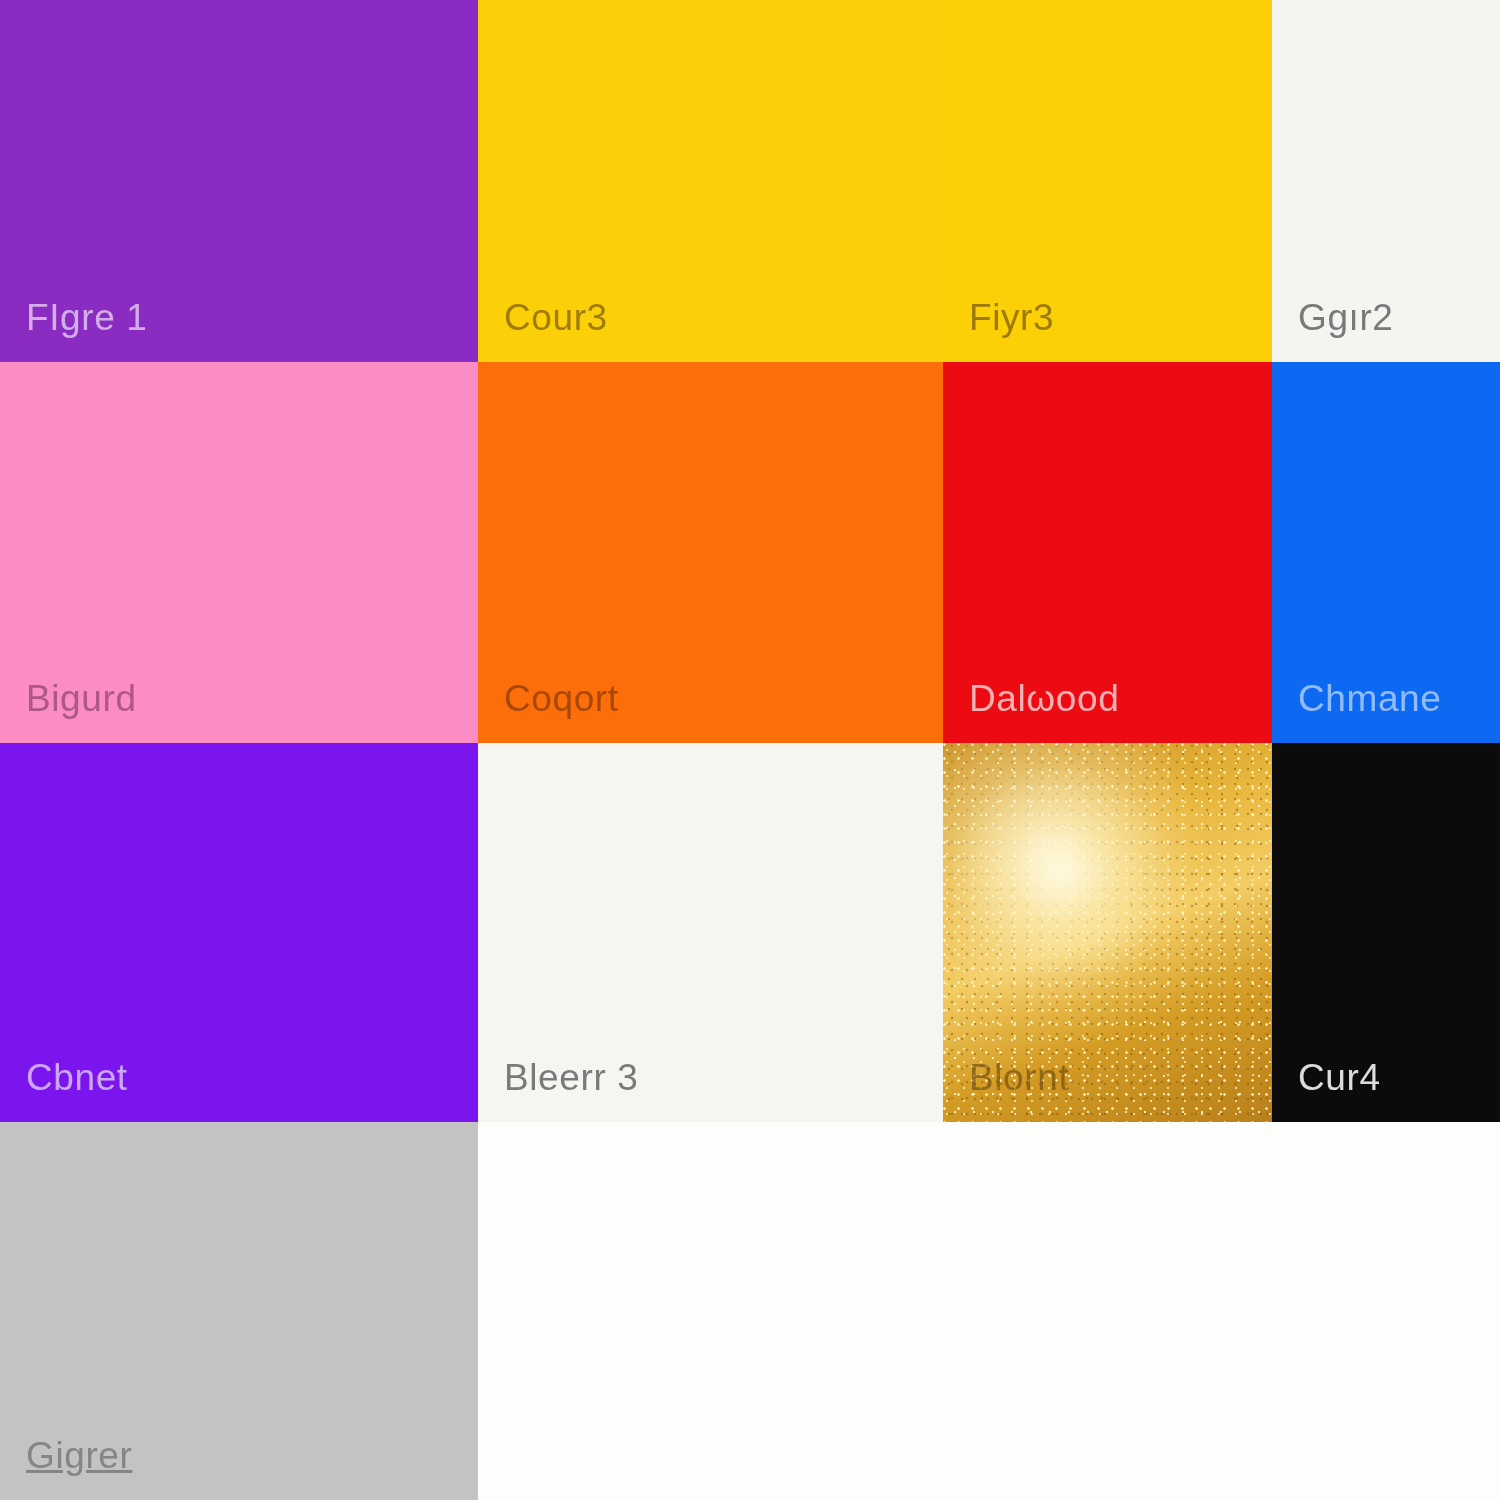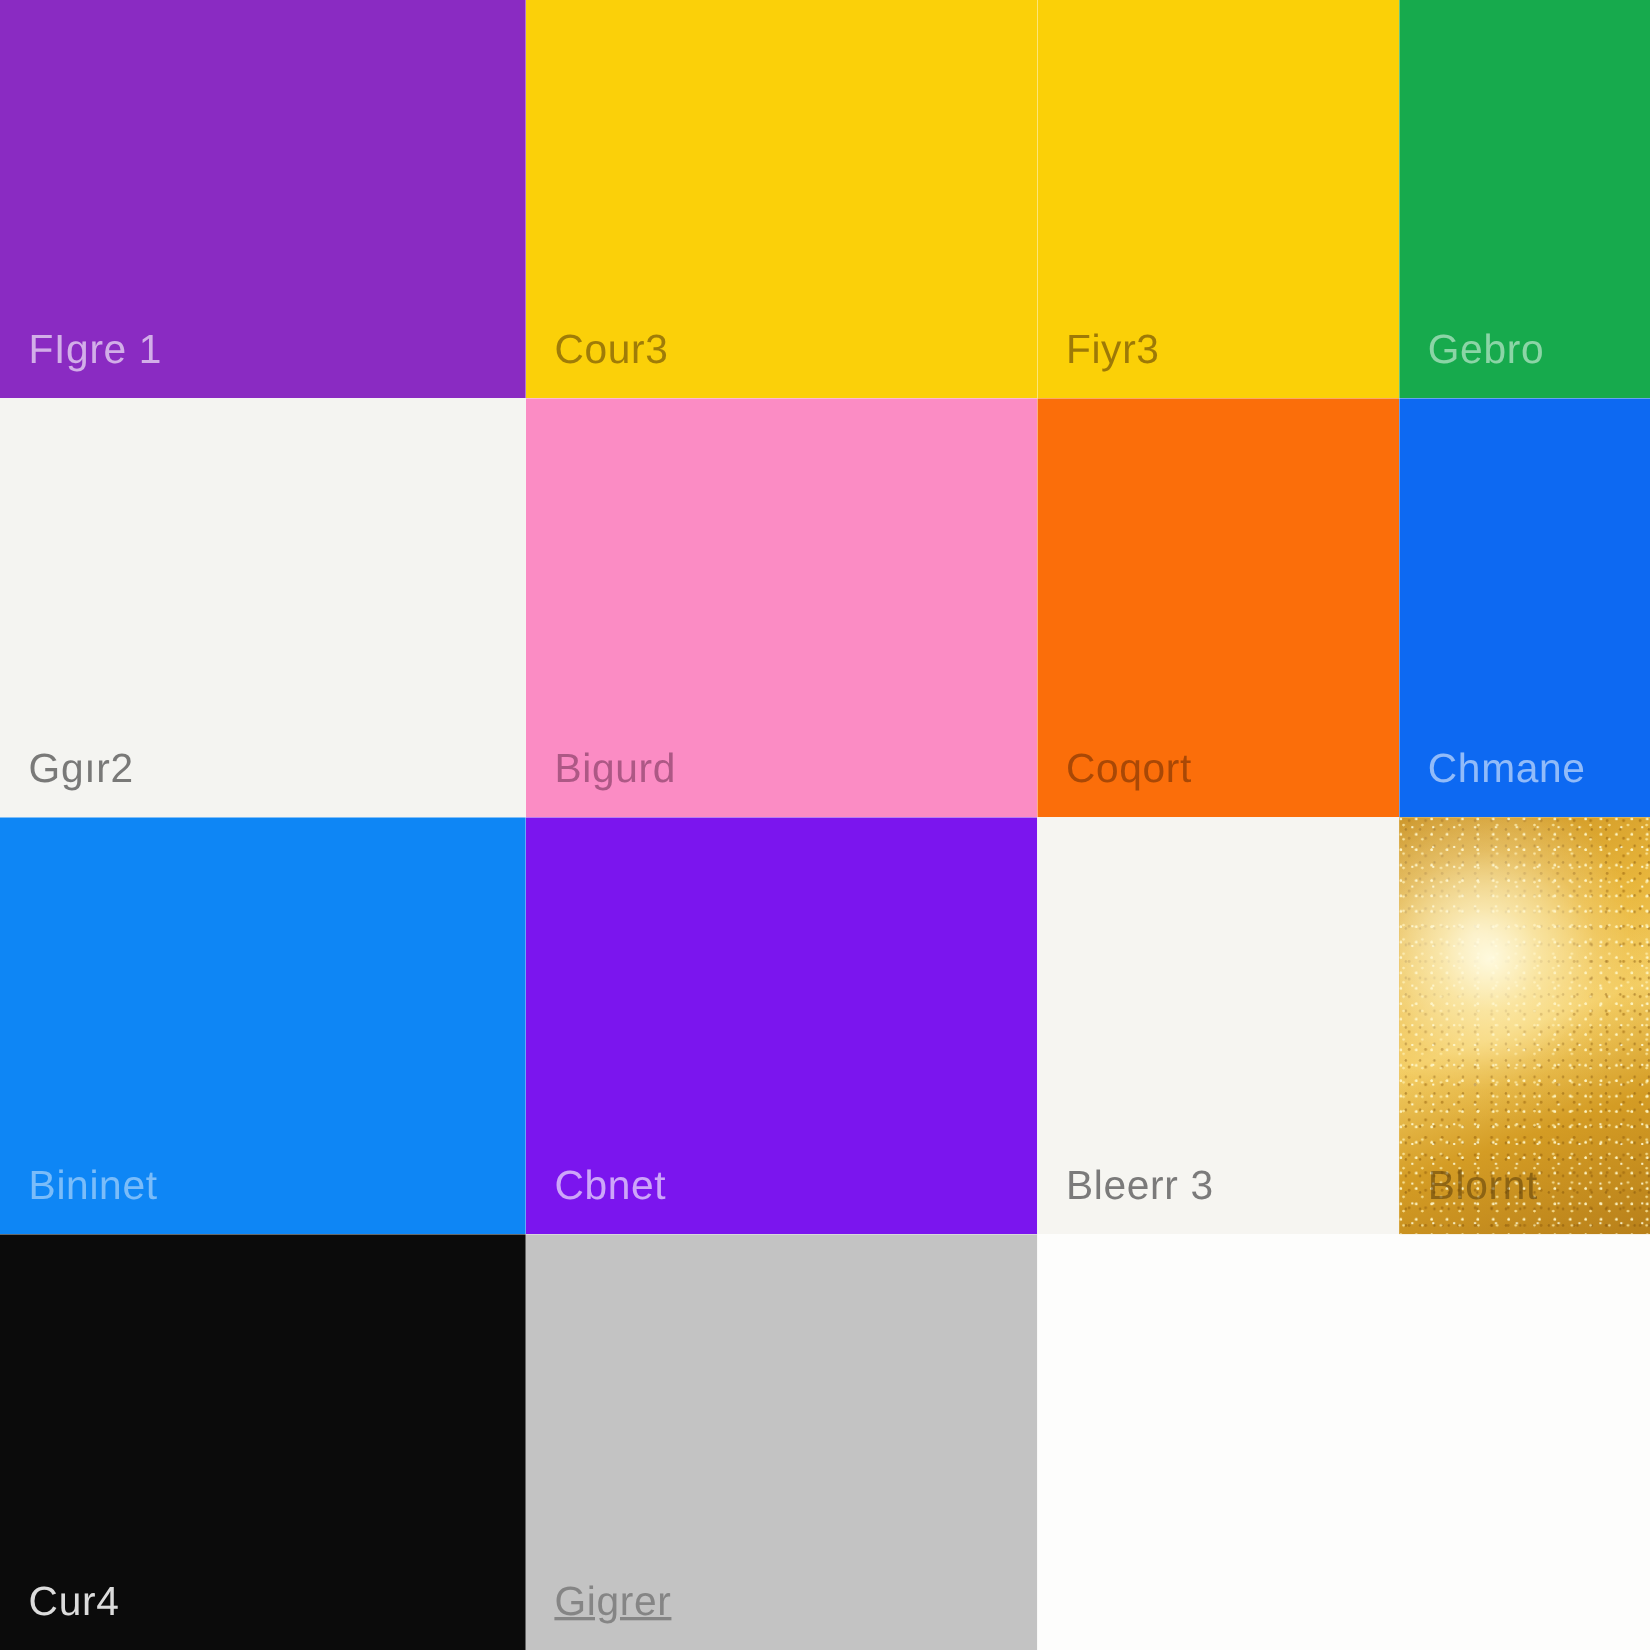--- a/index.html
+++ b/index.html
@@ -91,50 +91,46 @@
     <div class="swatch">
       <div class="swatch-fill" style="position: absolute; inset: 0px; background-color: rgb(251, 208, 9);"></div>
       <span class="swatch-label" style="color: rgba(120, 88, 8, 0.7);">Cour3</span>
     </div>
 
     <div class="swatch">
       <div class="swatch-fill" style="position: absolute; inset: 0px; background-color: rgb(251, 208, 7);"></div>
       <span class="swatch-label" style="color: rgba(120, 88, 8, 0.72); margin-top: 28px;">Fiyr3</span>
     </div>
 
-    <div class="swatch">
-      <div class="swatch-fill" style="position: absolute; inset: 0px; background-color: rgb(23, 170, 77);"></div>
-      <span class="swatch-label" style="color: rgba(255, 255, 255, 0.5);">Gebro</span>
-    </div>
 
     <div class="swatch">
       <div class="swatch-fill" style="position: absolute; inset: 0px; background-color: rgb(244, 244, 241);"></div>
       <span class="swatch-label" style="color: rgba(90, 90, 90, 0.8);">Ggır2</span>
     </div>
 
     <div class="swatch">
       <div class="swatch-fill" style="position: absolute; inset: 0px; background-color: rgb(251, 140, 196);"></div>
       <span class="swatch-label" style="color: rgba(130, 60, 100, 0.65);">Bigurd</span>
     </div>
 
     <div class="swatch">
       <div class="swatch-fill" style="position: absolute; inset: 0px; background-color: rgb(251, 110, 10);"></div>
       <span class="swatch-label" style="color: rgba(130, 55, 5, 0.68);">Coqort</span>
     </div>
 
+    <div class="swatch">
+      <div class="swatch-fill" style="position: absolute; inset: 0px; background-color: rgb(236, 11, 18);"></div>
+      <span class="swatch-label" style="color: rgba(255, 255, 255, 0.68);">Dalωood</span>
+    </div>
 
     <div class="swatch">
       <div class="swatch-fill" style="position: absolute; inset: 0px; background-color: rgb(13, 105, 242);"></div>
       <span class="swatch-label" style="color: rgba(255, 255, 255, 0.55); margin-top: 32px;">Chmane</span>
     </div>
 
-    <div class="swatch">
-      <div class="swatch-fill" style="position: absolute; inset: 0px; background-color: rgb(14, 134, 245);"></div>
-      <span class="swatch-label" style="color: rgba(255, 255, 255, 0.45);">Bininet</span>
-    </div>
 
     <div class="swatch">
       <div class="swatch-fill" style="position: absolute; inset: 0px; background-color: rgb(123, 21, 238);"></div>
       <span class="swatch-label" style="color: rgba(255, 255, 255, 0.62); text-align: right;">Cbnet</span>
     </div>
 
 
     <div class="swatch">
       <div class="swatch-fill" style="position: absolute; inset: 0px; background-color: rgb(246, 245, 241);"></div>
       <span class="swatch-label" style="color: rgba(95, 95, 95, 0.82);">Bleerr 3</span>

